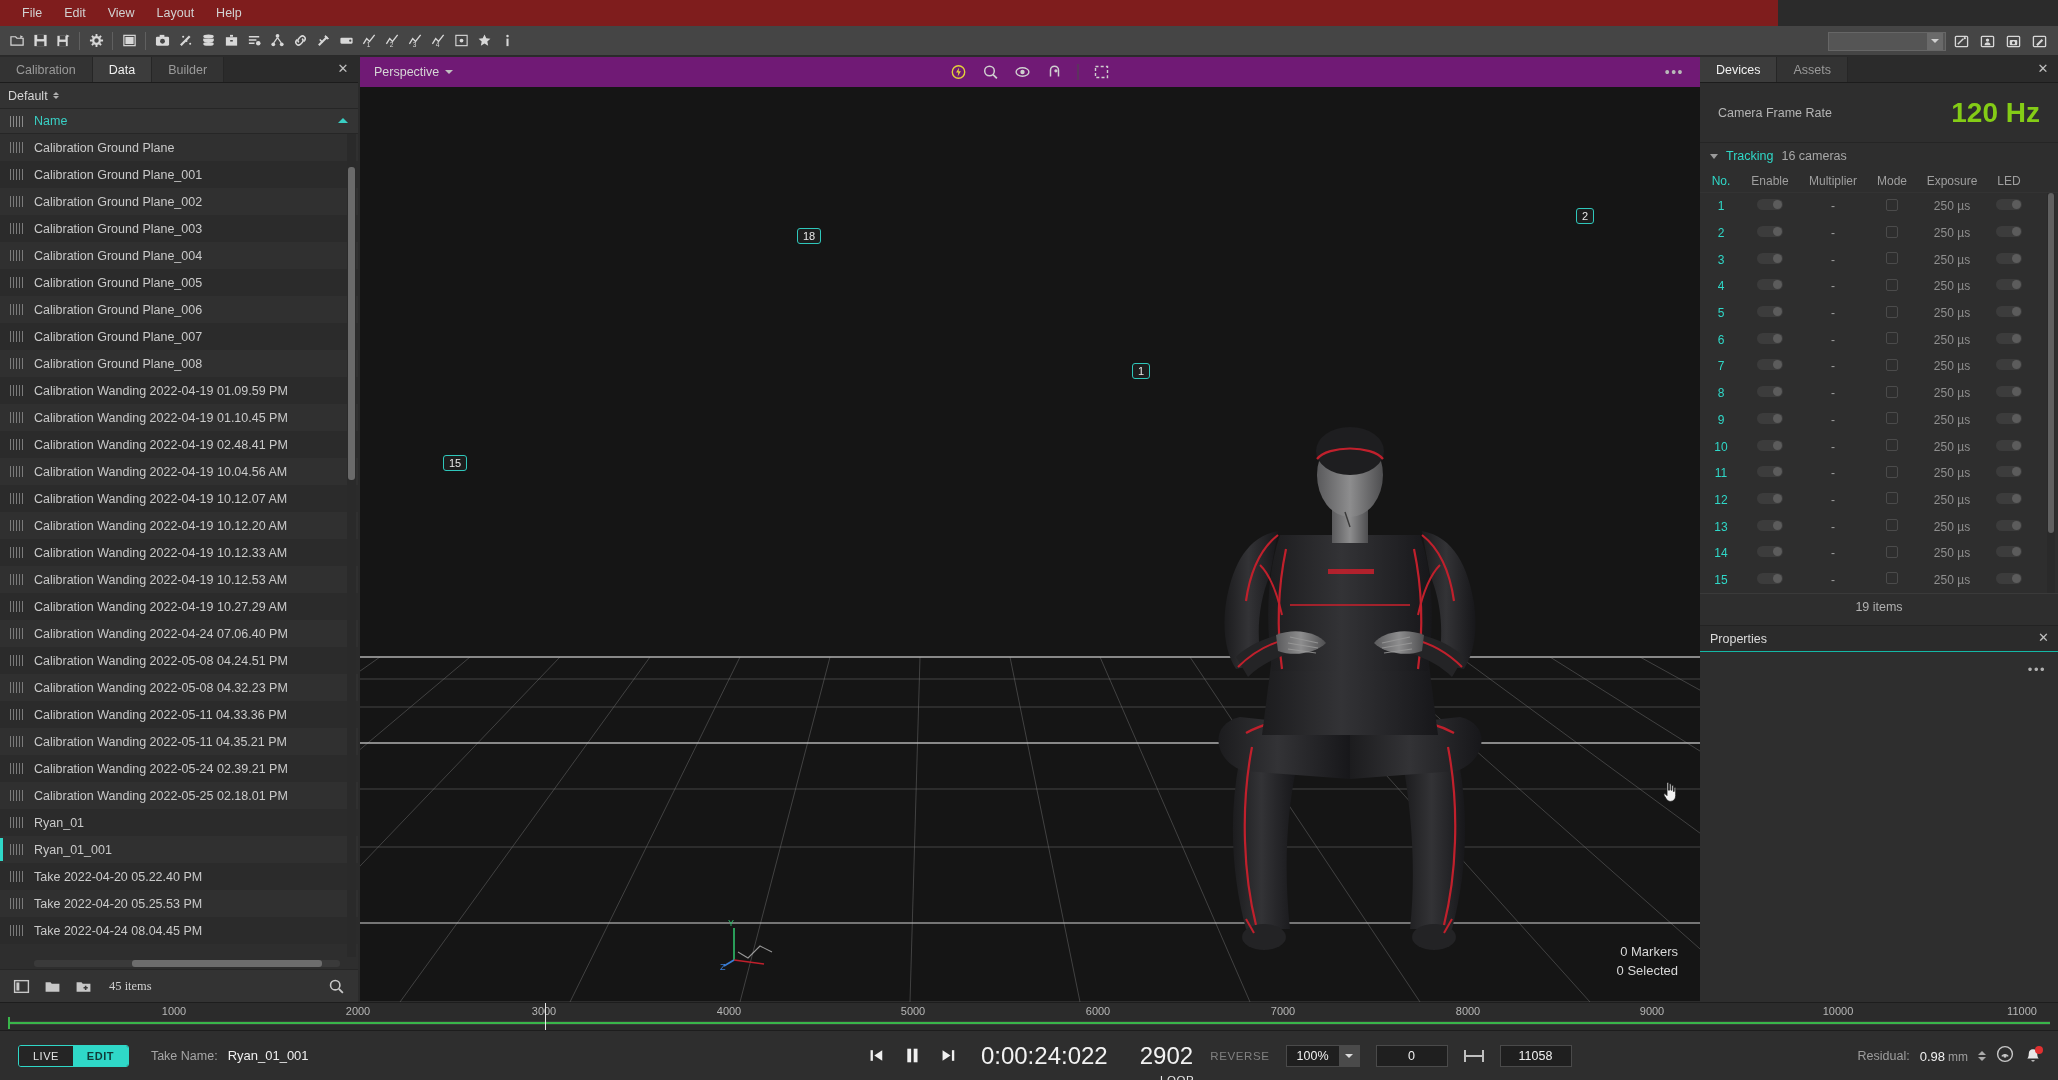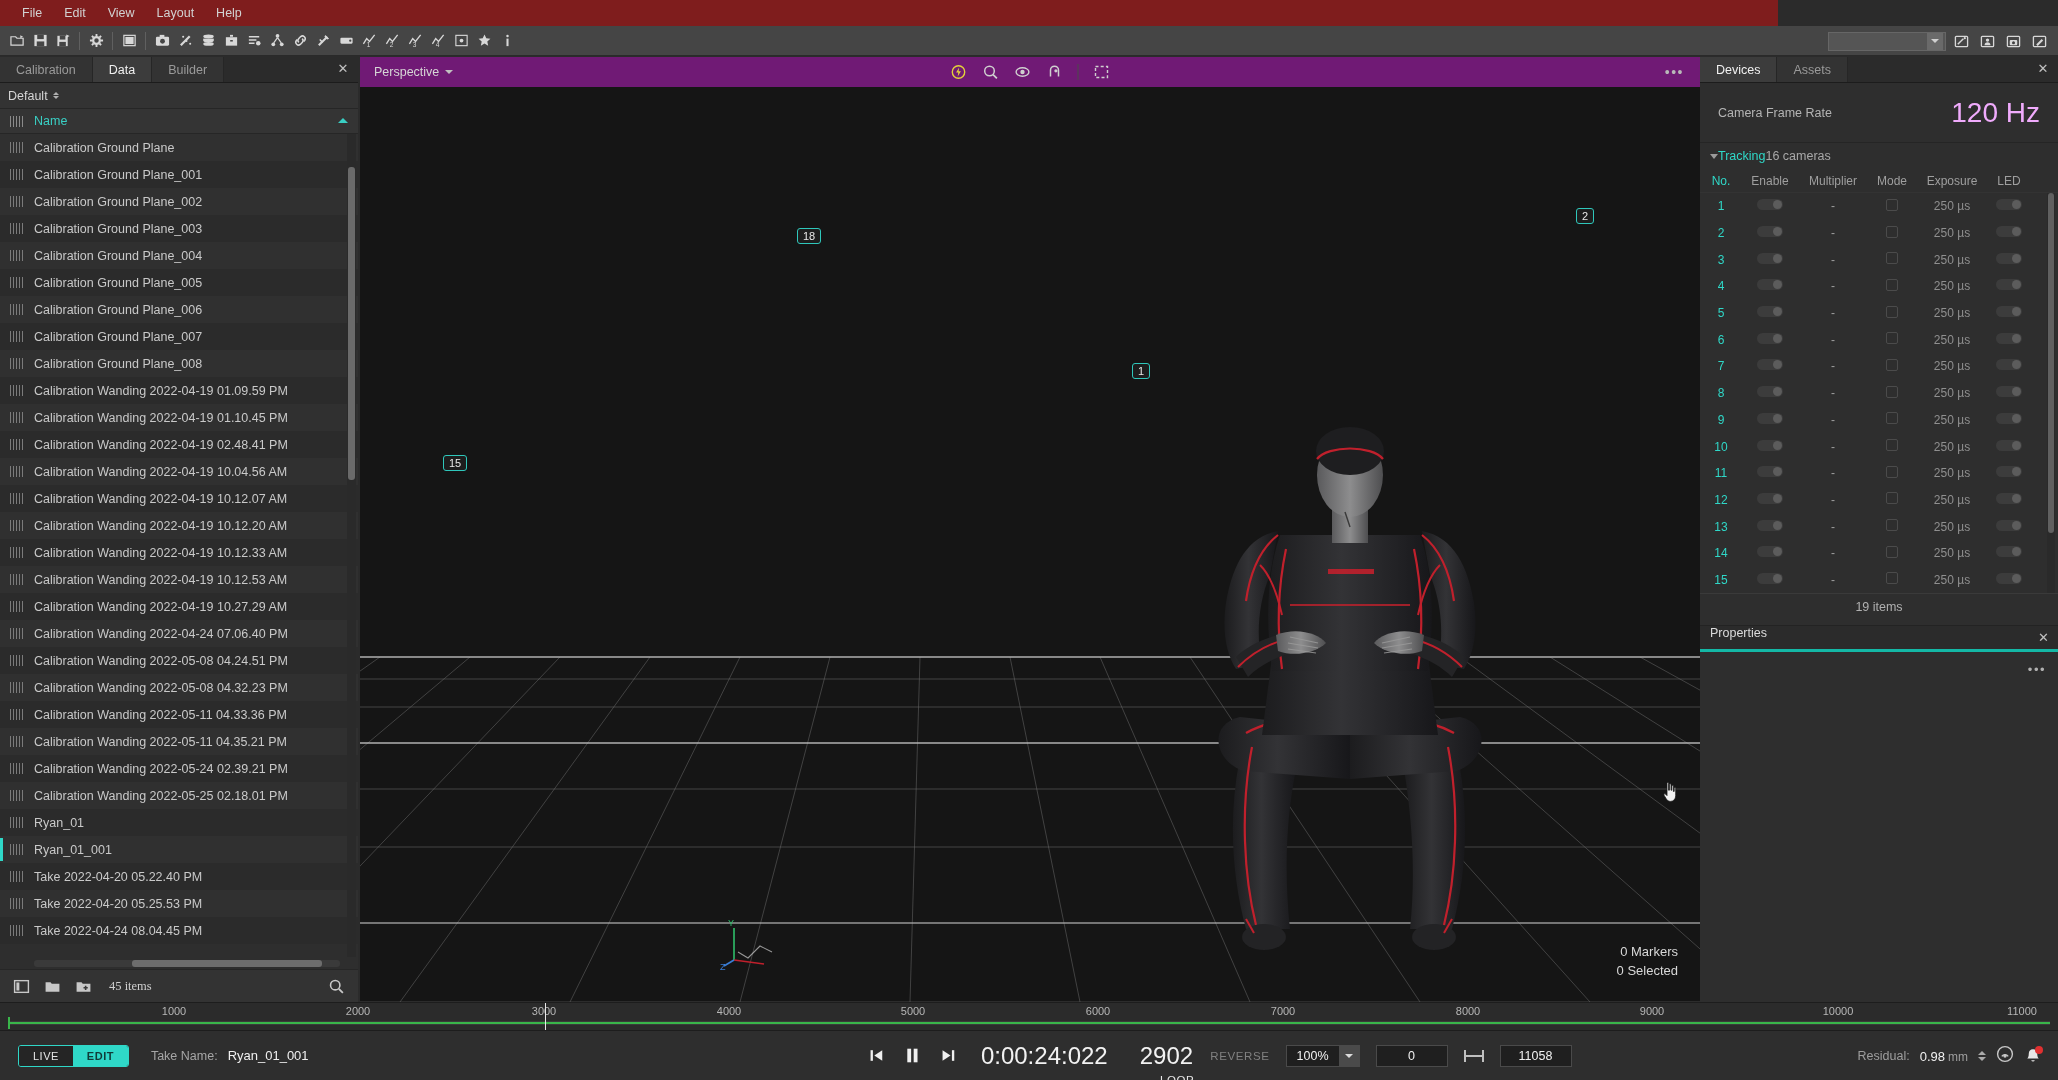--- a/index.html
+++ b/index.html
@@ -113,23 +113,23 @@
 
   .axis-gizmo{ position:absolute; left:360px; bottom:30px; width:70px;height:60px;}
 
   
   .right-panel{ position:absolute; right:0; top:57px; width:358px; height:945px; background:#2e2e2e;
     display:flex;flex-direction:column;}
   .r-tabstrip{ height:26px;background:#2b2b2b;display:flex;position:relative;border-bottom:1px solid #1c1c1c;}
   .fr-box{ height:60px;background:#2e2e2e;display:flex;align-items:center;justify-content:space-between;
     padding:0 18px 0 18px; border-bottom:1px solid #252525;}
   .fr-label{ font-size:12.5px;color:#b4b4b4;}
-  .fr-value{ font-size:28px;color:#f0abfc;font-weight:400;letter-spacing:0px;}
-
-  .tracking-hdr{ height:26px;display:flex;align-items:center;padding:0 10px;background:#2e2e2e;}
+  .fr-value{ font-size:28px;color:#84cc16;font-weight:700;letter-spacing:0px;}
+
+  .tracking-hdr{ height:26px;display:flex;align-items:center;gap:8px;padding:0 10px;background:#2e2e2e;}
   .tr-caret{ width:0;height:0;border-left:4px solid transparent;border-right:4px solid transparent;
     border-top:5px solid #9a9a9a;}
   .tr-title{ font-size:12.5px;color:#2fd8c8;}
   .tr-sub{ font-size:12.5px;color:#a8a8a8;}
 
   .cam-table{ flex:0 0 auto; }
   .ct-head{ display:flex;align-items:center;height:24px;background:#2e2e2e;font-size:12px;
     border-bottom:1px solid #333;}
   .ct-head div{ text-align:center; }
   .c-no{ width:42px;color:#2fd8c8;}
@@ -144,22 +144,22 @@
   .toggle{ display:inline-block;width:26px;height:11px;background:#3c3c3c;border-radius:6px;position:relative;}
   .toggle:after{ content:"";position:absolute;right:1px;top:1px;width:9px;height:9px;border-radius:50%;
     background:#5c5c5c;}
   .modeico{ display:inline-block;width:12px;height:12px;border:1px solid #4b4b4b;border-radius:2px;}
   .ct-scroll{ position:absolute;right:3px;top:212px;width:8px;height:180px;background:#2a2a2a;}
   .ct-scroll i{ position:absolute;left:1px;right:1px;top:0;height:85%;background:#606060;border-radius:3px;display:block;}
   .ct-footer{ height:26px;background:#2e2e2e;border-top:1px solid #3a3a3a;display:flex;
     align-items:center;justify-content:center;font-size:12.5px;color:#b0b0b0;}
 
   .props{ margin-top:6px; border-top:1px solid #232323; }
-  .props-hdr{ height:26px;background:#2b2b2b;display:flex;align-items:flex-start;padding:0 10px;
-    position:relative;border-bottom:3px solid #14b8a6;}
+  .props-hdr{ height:26px;background:#2b2b2b;display:flex;align-items:center;padding:0 10px;
+    position:relative;border-bottom:1px solid #14b8a6;}
   .props-title{ font-size:12.5px;color:#dcdcdc;}
   .props-x{ position:absolute;right:9px;top:5px;font-size:13px;color:#c0c0c0;cursor:pointer;line-height:14px;}
   .props-body{ background:#2e2e2e; height:300px; position:relative;}
   .props-dots{ position:absolute;right:12px;top:10px;color:#b0b0b0;font-size:13px;letter-spacing:1.5px;cursor:pointer;}
 
   
   .timeline{ position:absolute; left:0; top:1002px; width:2058px; height:28px; background:#2b2b2b;
     border-top:1px solid #1d1d1d;}
   .tl-ticks{ position:absolute;left:0;top:0;right:0;height:16px;}
   .tl-tick{ position:absolute;top:2px;font-size:11px;color:#b6b6b6;transform:translateX(-50%);}

